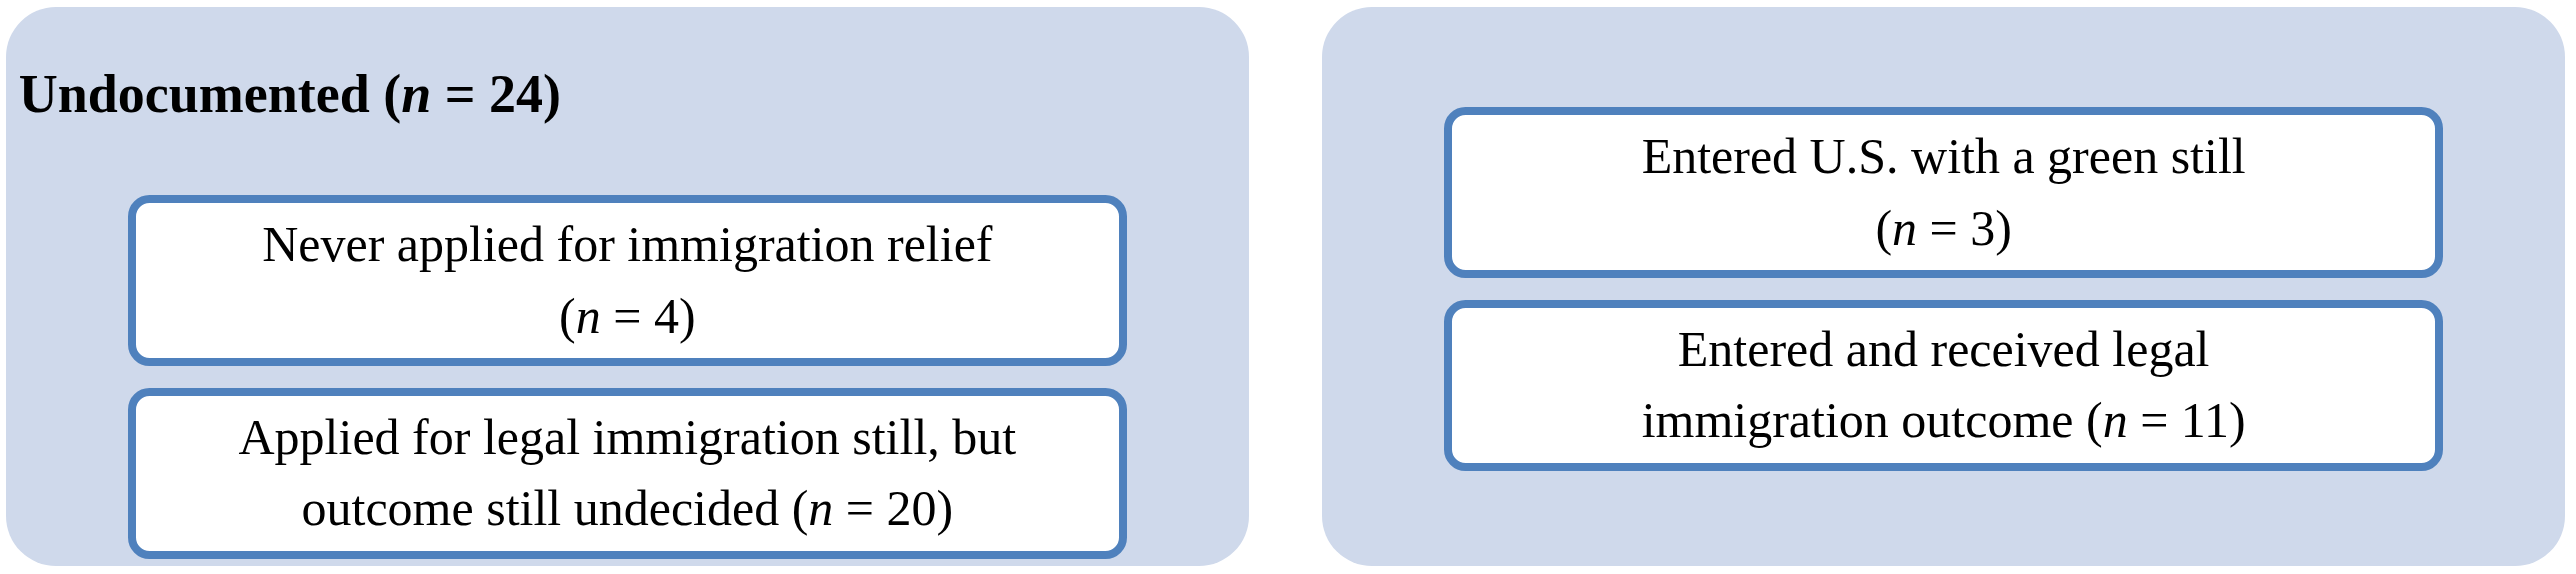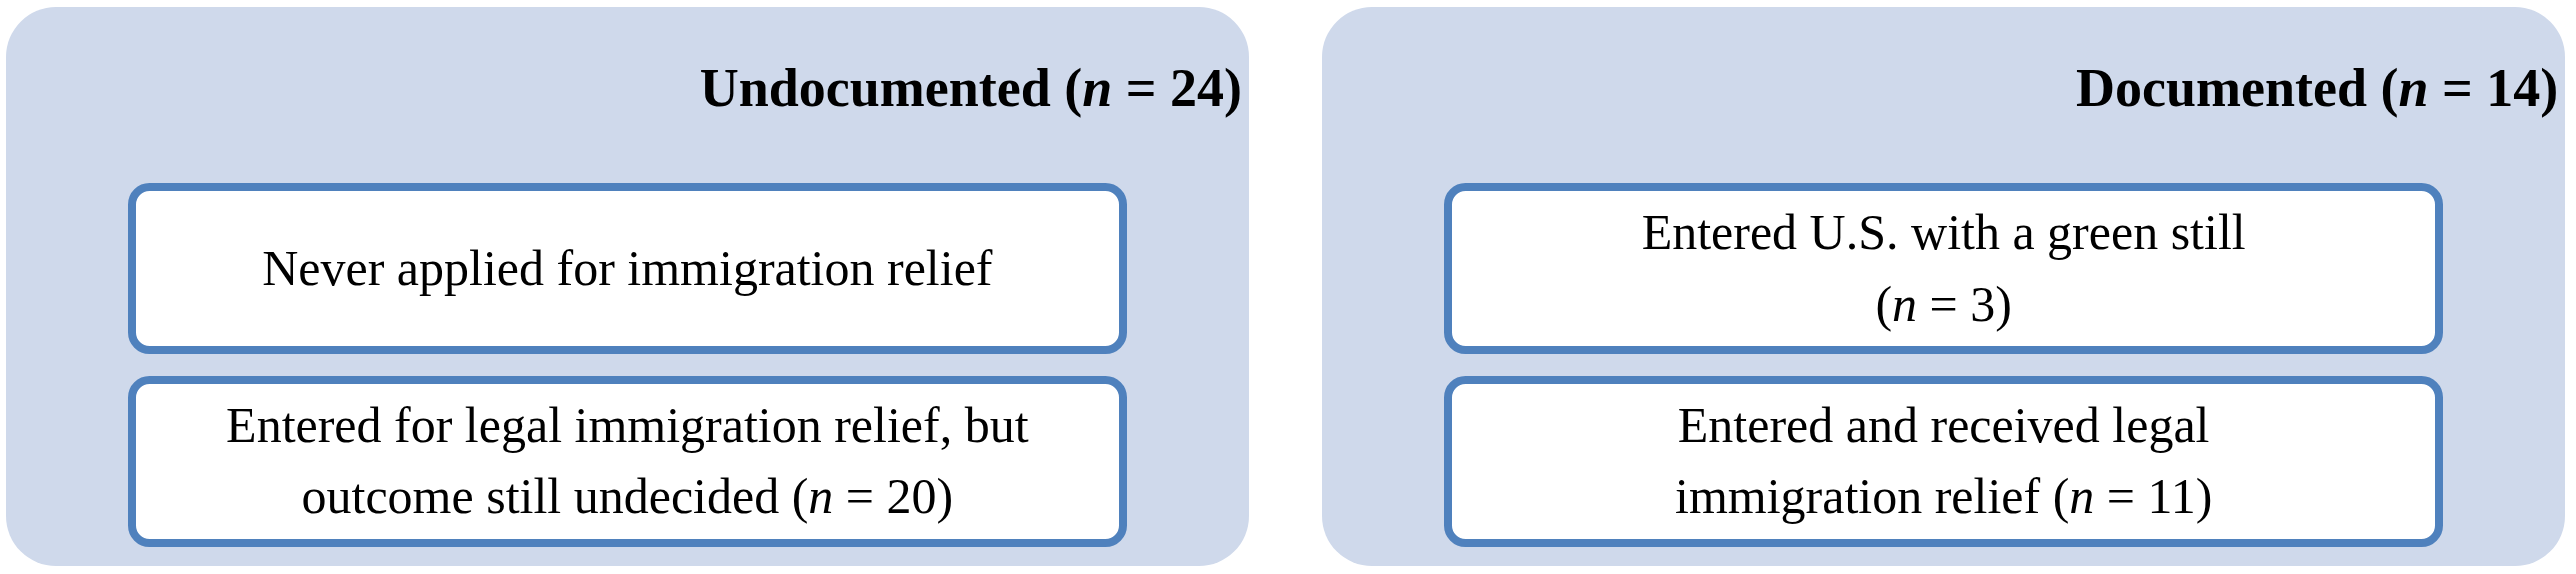--- a/index.html
+++ b/index.html
@@ -27,22 +27,22 @@
   }
   .panel {
     flex: 1 1 0;
     background: var(--panel-bg);
     border-radius: 50px;
     padding-top: 43px;
     display: flex;
     flex-direction: column;
   }
   .panel-title {
-    margin: 7px;
-    text-align: right;
+    margin: 13px;
+    text-align: left;
     font-size: 54px;
     font-weight: 700;
     line-height: 1.15;
     letter-spacing: 0px;
   }
   .boxes {
     margin: 57px 122px 0 122px;
     display: flex;
     flex-direction: column;
     gap: 21.5px;
@@ -67,36 +67,36 @@
 </head>
 <body>
 
 <div class="figure">
 
   <section class="panel">
     <h2 class="panel-title"><span>Undocumented (</span><span class="it">n</span><span> = 24)</span></h2>
     <div class="boxes">
       <div class="flow-box">
         <span class="line">Never applied for immigration relief</span>
+        <span class="line"><span>(</span><span class="it">n</span><span> = 4)</span></span>
       </div>
       <div class="flow-box">
-        <span class="line">Entered for legal immigration relief, but</span>
+        <span class="line">Applied for legal immigration still, but</span>
         <span class="line"><span>outcome still undecided (</span><span class="it">n</span><span> = 20)</span></span>
       </div>
     </div>
   </section>
 
   <section class="panel">
-    <h2 class="panel-title"><span>Documented (</span><span class="it">n</span><span> = 14)</span></h2>
     <div class="boxes">
       <div class="flow-box">
         <span class="line">Entered U.S. with a green still</span>
         <span class="line"><span>(</span><span class="it">n</span><span> = 3)</span></span>
       </div>
       <div class="flow-box">
         <span class="line">Entered and received legal</span>
-        <span class="line"><span>immigration relief (</span><span class="it">n</span><span> = 11)</span></span>
+        <span class="line"><span>immigration outcome (</span><span class="it">n</span><span> = 11)</span></span>
       </div>
     </div>
   </section>
 
 </div>
 
 
 </body></html>

